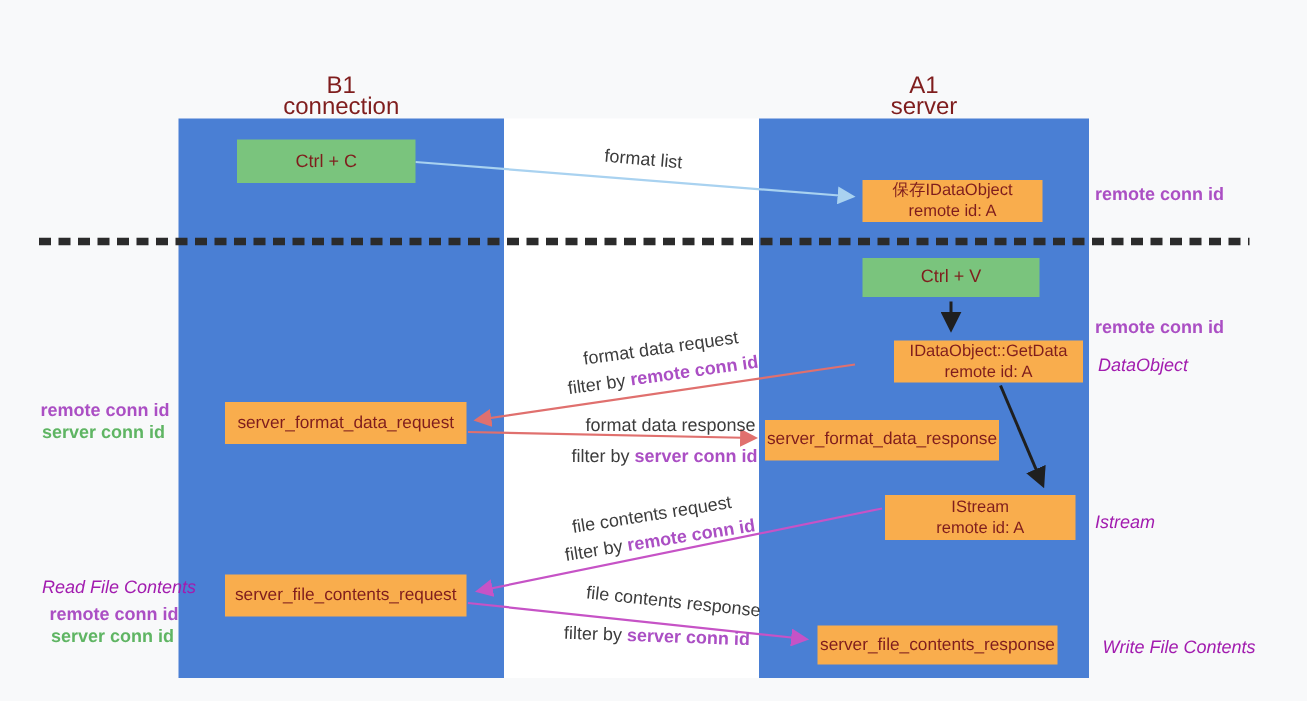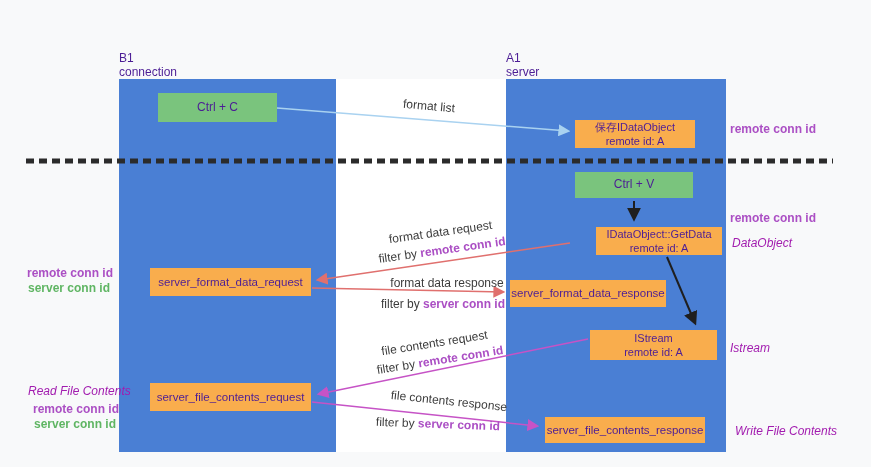--- a/index.html
+++ b/index.html
@@ -7,25 +7,25 @@
   .diagram {
     position:relative; width:871px; height:467px; overflow:hidden;
     background:#f8f9fa; font-family:"Liberation Sans", sans-serif; color:#3c4043;
   }
   .title { position:absolute; left:285px; top:7px; width:300px; text-align:center;
            font-size:15px; line-height:19px; color:#3c4043; }
   .lane { position:absolute; top:79px; height:373px; background:#4a7fd4; }
   .lane-left  { left:119px; width:217px; }
   .lane-right { left:506px; width:220px; }
   .gap-strip  { position:absolute; left:336px; top:79px; width:170px; height:373px; background:#ffffff; }
-  .lane-header { position:absolute; text-align:left; font-size:12px; line-height:14px; color:#4c1d95; }
+  .lane-header { position:absolute; text-align:center; font-size:16px; line-height:14px; color:#7f1d1d; }
   .lh-left  { left:119px; top:51px; width:217px; }
   .lh-right { left:506px; top:51px; width:220px; }
   .box { position:absolute; display:flex; flex-direction:column; align-items:center;
-         justify-content:center; color:#4c1d95; text-align:center; line-height:1.3; }
+         justify-content:center; color:#7f1d1d; text-align:center; line-height:1.3; }
   .green  { background:#7ac47d; font-size:12px; }
   .orange { background:#f9ad4d; font-size:11px; }
   .b-ctrl-c { left:158px; top:93px;  width:119px; height:29px; }
   .b-ctrl-v { left:575px; top:172px; width:118px; height:26px; }
   .b-save   { left:575px; top:120px; width:120px; height:28px; }
   .b-getdata{ left:596px; top:227px; width:126px; height:28px; }
   .b-istream{ left:590px; top:330px; width:127px; height:30px; }
   .b-fmt-req { left:150px; top:268px; width:161px; height:28px; font-size:11.5px; }
   .b-fmt-resp{ left:510px; top:280px; width:156px; height:27px; font-size:11.5px; }
   .b-file-req { left:150px; top:383px; width:161px; height:28px; font-size:11.5px; }

